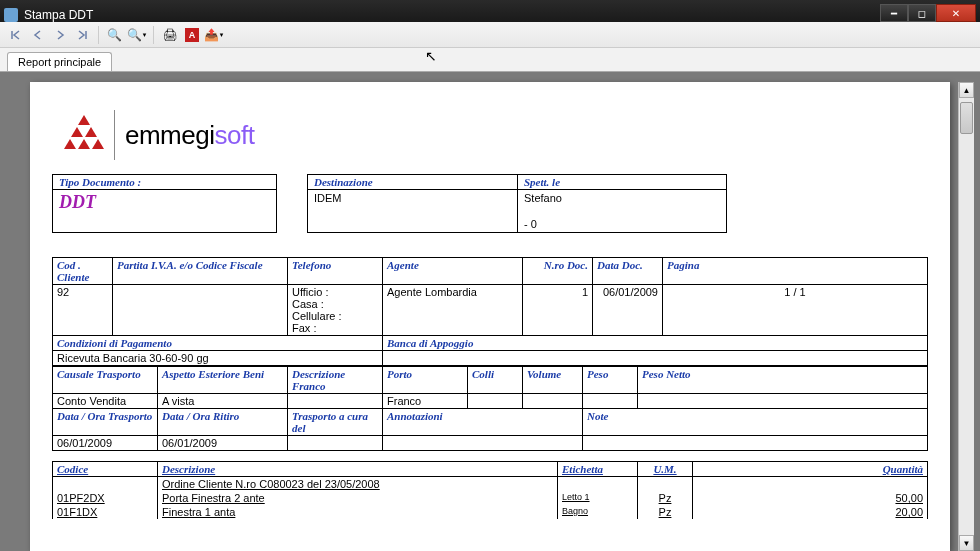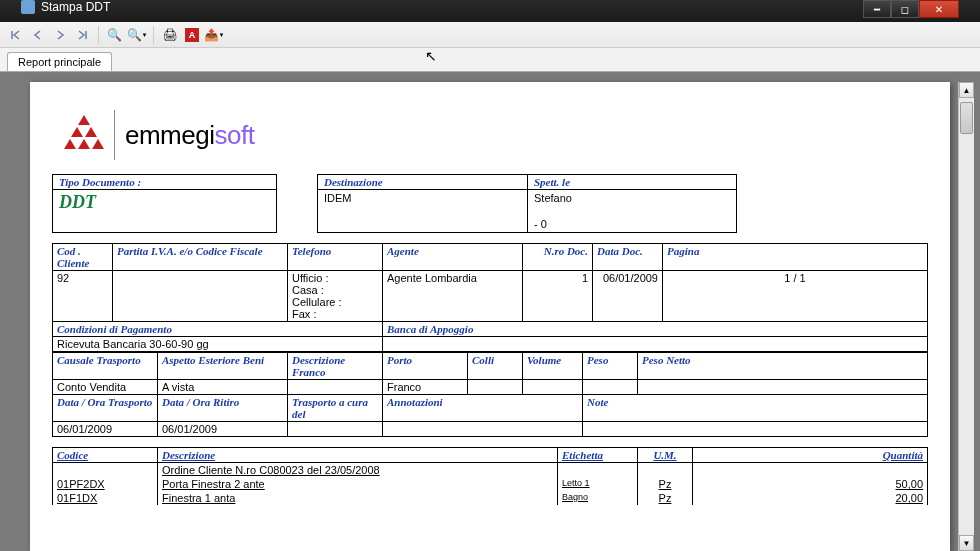--- a/index.html
+++ b/index.html
@@ -1,17 +1,17 @@
 <!DOCTYPE html>
 <html><head>
 <meta charset="utf-8">
 <style>
 * { margin: 0; padding: 0; box-sizing: border-box; }
 body { font-family: "Segoe UI", Tahoma, sans-serif; background: #000; width: 980px; height: 551px; overflow: hidden; }
-.titlebar { background: linear-gradient(#2a2a2a, #1a1a1a); height: 22px; display: flex; align-items: flex-start; padding: 0 21px; color: #fff; font-size: 12px; }
+.titlebar { background: linear-gradient(#2a2a2a, #1a1a1a); height: 22px; display: flex; align-items: flex-end; padding: 0 4px; color: #fff; font-size: 12px; }
 .titlebar-icon { width: 14px; height: 14px; background: #6aa3d5; border-radius: 2px; margin-right: 6px; }
 .titlebar-text { flex: 1; }
 .win-controls { display: flex; gap: 0; }
 .win-btn { width: 28px; height: 18px; display: flex; align-items: center; justify-content: center; font-size: 10px; color: #fff; background: linear-gradient(#444,#222); border: 1px solid #555; cursor: pointer; }
 .win-btn.close { background: linear-gradient(#d94c3a,#b8321f); border-color: #8a2010; width: 40px; }
 .toolbar { background: linear-gradient(#f5f5f5,#e8e8e8); height: 26px; border-bottom: 1px solid #ccc; display: flex; align-items: center; padding: 0 6px; gap: 2px; }
 .tb-btn { width: 20px; height: 20px; display: flex; align-items: center; justify-content: center; cursor: pointer; border: 1px solid transparent; }
 .tb-sep { width: 1px; height: 18px; background: #ccc; margin: 0 4px; }
 .tab-strip { background: #f2f2f2; height: 24px; border-bottom: 1px solid #aaa; display: flex; align-items: flex-end; padding-left: 7px; }
 .tab { background: #fff; border: 1px solid #aaa; border-bottom: none; padding: 3px 10px; font-size: 11px; border-radius: 3px 3px 0 0; }
@@ -25,25 +25,25 @@
 .logo-row { display: flex; align-items: center; gap: 10px; margin-bottom: 14px; padding-left: 12px; }
 .logo-mark { width: 40px; height: 40px; position: relative; }
 .tri { position: absolute; width: 0; height: 0; border-left: 6px solid transparent; border-right: 6px solid transparent; border-bottom: 10px solid #c41e1e; }
 .logo-divider { width: 1px; height: 50px; background: #888; }
 .logo-text { font-size: 26px; font-family: Arial, sans-serif; letter-spacing: -0.5px; }
 .logo-text .thin { font-weight: 300; color: #8b5cf6; }
 
 .itf { font-style: italic; font-family: "Times New Roman", serif; }
 .hdr-label { color: #1a3ba8; font-weight: bold; font-size: 11px; }
 .val { font-size: 11px; font-family: Arial, sans-serif; }
-.big-val { font-size: 18px; font-weight: bold; color: #15803d; font-style: italic; font-family: "Times New Roman", serif; }
+.big-val { font-size: 18px; font-weight: bold; color: #a21caf; font-style: italic; font-family: "Times New Roman", serif; }
 
 table.doc { border-collapse: collapse; width: 100%; }
 table.doc td { border: 1px solid #000; padding: 1px 4px; vertical-align: top; }
-.block-row { display: flex; gap: 40px; margin-bottom: 10px; }
+.block-row { display: flex; gap: 30px; margin-bottom: 24px; }
 .block { border: 1px solid #000; }
 .block .label-cell { border-bottom: 1px solid #000; padding: 1px 6px; }
 .block .val-cell { padding: 2px 6px; min-height: 20px; }
 
 .items-table td { font-size: 11px; text-decoration: underline; }
 .items-header { color: #1a3ba8; font-style: italic; font-weight: bold; font-family: "Times New Roman", serif; font-size: 11px; }
 .cursor { position: absolute; left: 425px; top: 48px; font-size: 14px; pointer-events: none; }
 
 svg.nav-arrow { width: 10px; height: 10px; }
 .small-icon { font-size: 12px; }

